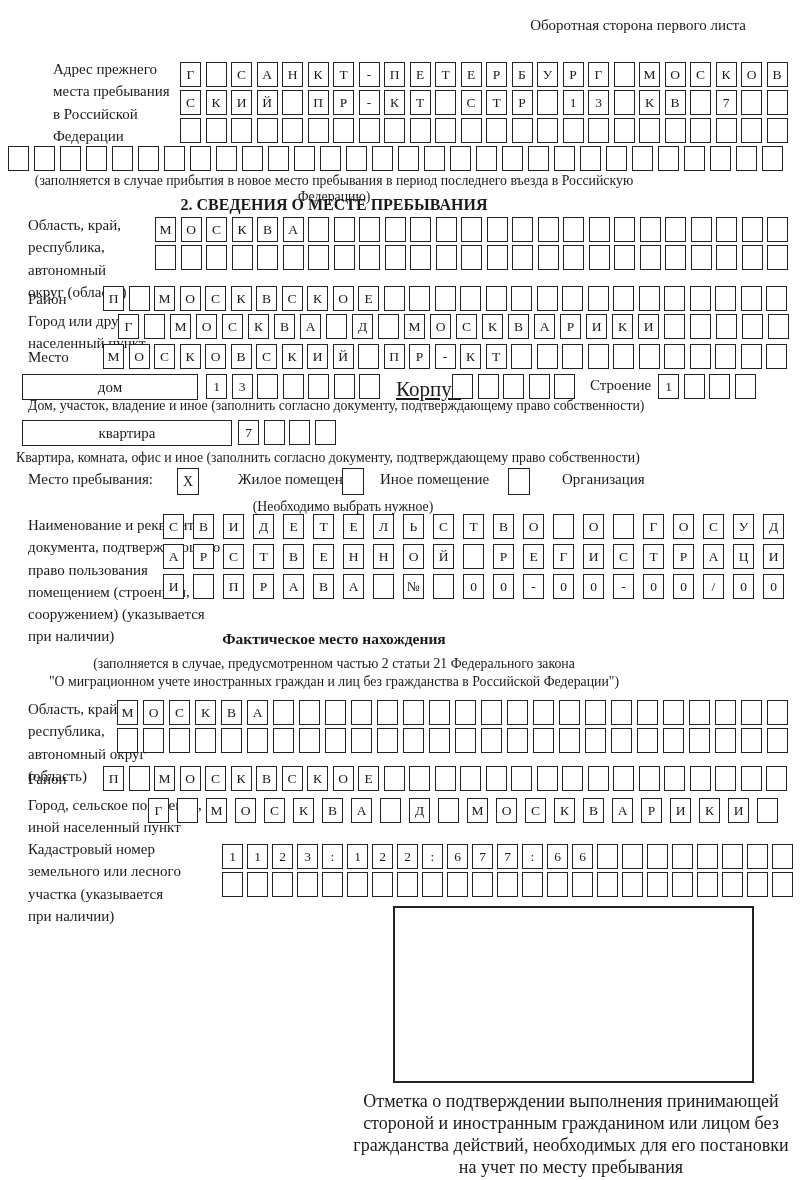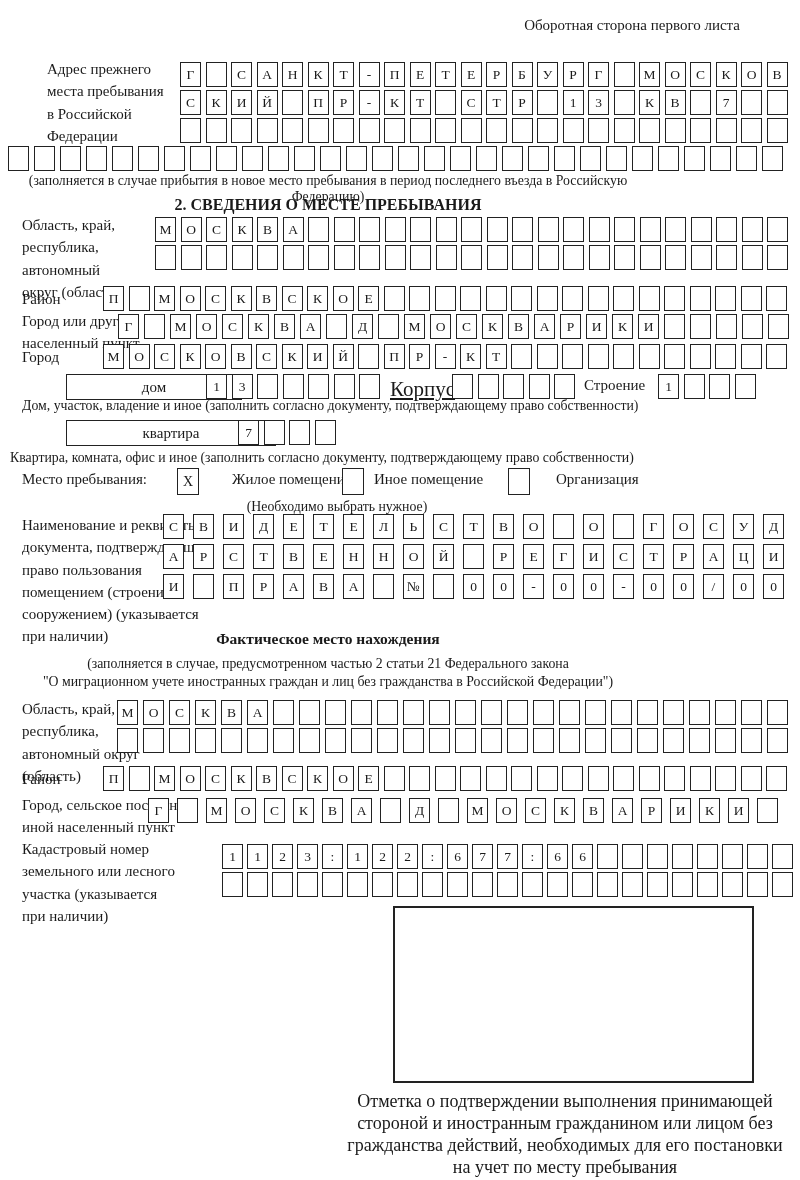--- a/index.html
+++ b/index.html
@@ -1,33 +1,33 @@
 <!DOCTYPE html>
 <html><head>
 <meta charset="utf-8">
 <style>
   html,body{margin:0;padding:0;background:#ffffff;}
   .page{
     position:relative;width:800px;height:1180px;background:#ffffff;
     font-family:"Liberation Serif","DejaVu Serif",serif;color:#1a1a1a;overflow:hidden;
   }
-  .abs{position:absolute;}
+  .abs{position:absolute;padding-left:6px;}
   .lbl{font-size:15px;line-height:22.3px;white-space:pre-line;}
   .note{font-size:13.8px;}
   .center{width:656px;left:0;text-align:center;}
   .sect-title{font-weight:bold;font-size:16px;}
   .cellrow{position:absolute;display:flex;gap:4.5px;}
   .cell{
     box-sizing:border-box;flex:none;width:21px;height:25px;
     border:1.6px solid #222;display:flex;align-items:center;justify-content:center;
     font-size:13.5px;background:#fff;
   }
   .widebox{
     box-sizing:border-box;position:absolute;height:26px;border:1.6px solid #222;
-    display:flex;align-items:center;justify-content:center;font-size:15px;background:#fff;margin-left:44px;
+    display:flex;align-items:center;justify-content:center;font-size:15px;background:#fff;
   }
   .chk{
     box-sizing:border-box;position:absolute;width:22px;height:27px;border:1.6px solid #222;
     display:flex;align-items:center;justify-content:center;font-size:14px;background:#fff;
   }
   .bigbox{box-sizing:border-box;position:absolute;border:2px solid #222;background:#fff;}
   .cap{font-size:18px;line-height:22px;text-align:center;}
 </style>
 </head>
 <body>
@@ -268,21 +268,21 @@
       <div class="cell">И</div>
       <div class="cell">К</div>
       <div class="cell">И</div>
       <div class="cell"></div>
       <div class="cell"></div>
       <div class="cell"></div>
       <div class="cell"></div>
       <div class="cell"></div>
     </div>
 
-  <div class="abs lbl" style="left:22px;top:346px;">Город</div>
+  <div class="abs lbl" style="left:22px;top:346px;">Место</div>
   <div class="cellrow" style="left:103px;top:344px;">
       <div class="cell">М</div>
       <div class="cell">О</div>
       <div class="cell">С</div>
       <div class="cell">К</div>
       <div class="cell">О</div>
       <div class="cell">В</div>
       <div class="cell">С</div>
       <div class="cell">К</div>
       <div class="cell">И</div>

